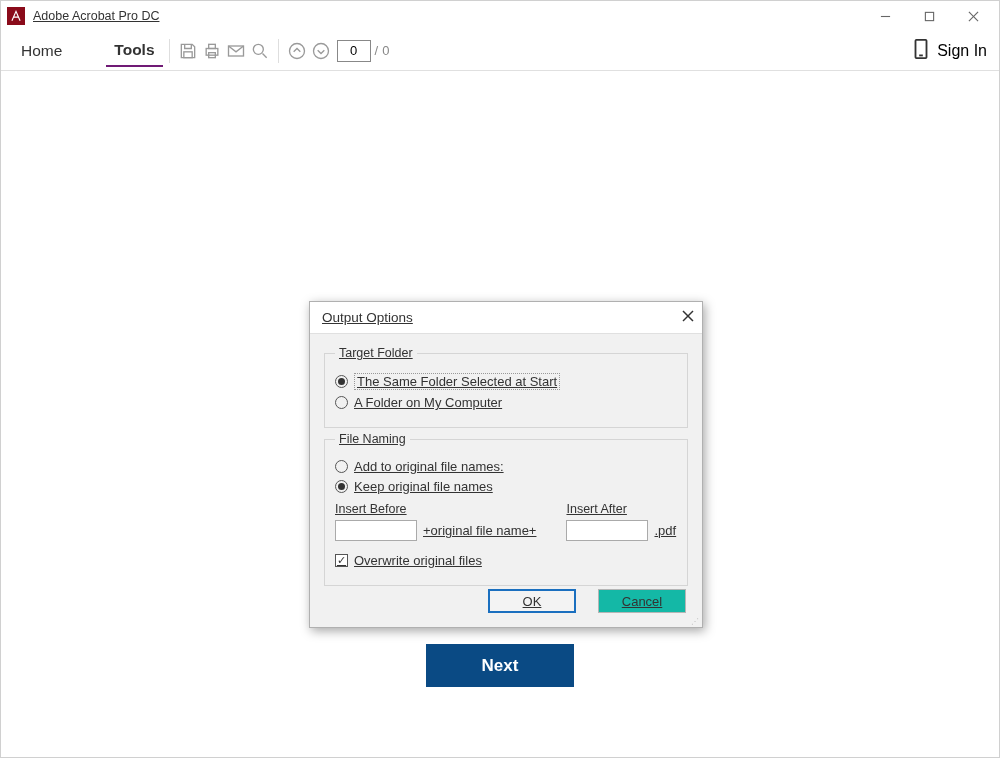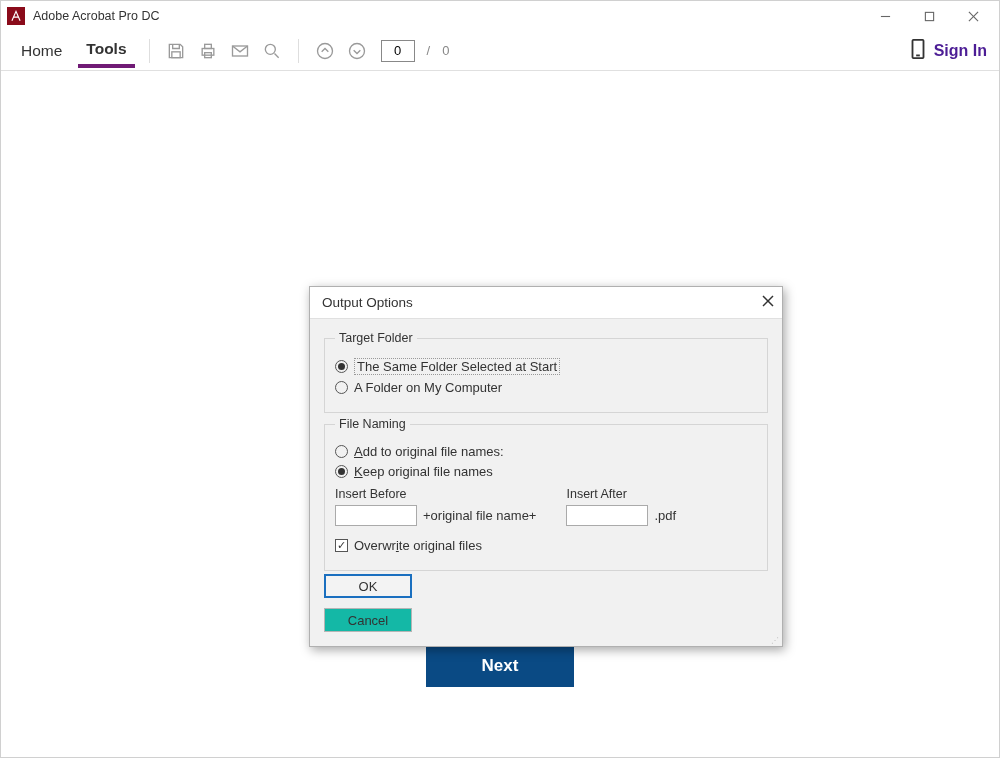--- a/index.html
+++ b/index.html
@@ -3,79 +3,79 @@
 <meta charset="utf-8">
 <style>
   * { box-sizing: border-box; }
   html, body { margin:0; padding:0; width:1000px; height:758px; font-family: "Segoe UI", Arial, sans-serif; font-size:13px; color:#333; background:#fff; overflow:hidden; }
   .window { width:1000px; height:758px; border:1px solid #d0d0d0; display:flex; flex-direction:column; background:#fff; position:relative; }
 
   
   .titlebar { height:30px; display:flex; align-items:center; padding:0 4px 0 6px; background:#fff; }
   .titlebar .app-icon { width:18px; height:18px; background:#8a0b1a; display:flex; align-items:center; justify-content:center; margin-right:8px; }
   .titlebar .app-icon svg { width:14px; height:14px; }
-  .titlebar .title { font-size:12.5px; color:#333; }
+  .titlebar .title { font-size:12.5px; color:#333;text-decoration:underline; }
   .titlebar .spacer { flex:1; }
   .winbtn { width:44px; height:28px; display:flex; align-items:center; justify-content:center; color:#444; }
   .winbtn svg { width:11px; height:11px; stroke:#666; fill:none; stroke-width:1.2; }
 
   
   .menubar { height:24px; display:flex; align-items:center; gap:0; padding:0 4px; background:#fff; font-size:13.5px; }
   .menubar span { padding:2px 10px; }
 
   
-  .toolbar { height:40px; display:flex; align-items:center; padding:0 12px; border-bottom:1px solid #e0e0e0; gap:8px; }
+  .toolbar { height:40px; display:flex; align-items:center; padding:0 12px; border-bottom:1px solid #e0e0e0; }
   .navtab { font-size:15.5px; padding:6px 8px; color:#333; }
-  .navtab.active { font-weight:600; border-bottom:4px solid #701a75; }
+  .navtab.active { font-weight:600; border-bottom:2px solid #701a75;margin-left:36px; }
   .tb-sep { width:1px; height:24px; background:#dedede; margin:0 6px; }
   .tb-icon { width:24px; height:24px; display:flex; align-items:center; justify-content:center; color:#999; }
   .tb-icon svg { width:20px; height:20px; fill:none; stroke:#9a9a9a; stroke-width:1.6; }
   .page-input { width:34px; height:22px; border:1px solid #888; text-align:center; font-size:13px; margin-left:4px; }
   .page-sep { color:#888; margin:0 4px; font-size:13px; }
   .toolbar .flex { flex:1; }
   .signin-box { display:flex; align-items:center; gap:8px; }
   .signin-box .dev-icon svg { width:16px; height:22px; stroke:#333; fill:none; stroke-width:2; }
-  .signin-box .txt { font-size:16px; font-weight:700; color:#4c1d95; }
+  .signin-box .txt { font-size:16px; font-weight:400; color:#000000; }
 
   
   .toolstrip { height:44px; display:flex; align-items:center; border-bottom:1px solid #e8e8e8; }
   .toolstrip .badge { width:40px; height:44px; background:#f26b6b; display:flex; align-items:center; justify-content:center; }
   .toolstrip .badge svg { width:22px; height:26px; fill:#fff; }
   .toolstrip .label { font-size:17px; color:#444; margin-left:16px; display:flex; align-items:center; gap:6px; }
   .toolstrip .label .caret { font-size:10px; color:#555; }
   .toolstrip .flex { flex:1; }
   .toolstrip .close { width:40px; text-align:center; font-size:20px; color:#555; }
 
   
   .main { flex:1; position:relative; background:#fff; }
   .next-btn { position:absolute; left:50%; transform:translateX(-50%); bottom:70px; width:148px; height:43px; background:#0a4a84; color:#fff; font-size:17px; font-weight:700; display:flex; align-items:center; justify-content:center; }
   .faint-txt { position:absolute; color:#ddd; font-size:18px; left:390px; bottom:183px; }
 
   
-  .dialog { position:absolute; left:308px; top:215px; width:474px; background:#f1f1f1; border:1px solid #b0b0b0; box-shadow:2px 3px 10px rgba(0,0,0,0.35); }
+  .dialog { position:absolute; left:308px; top:230px; width:394px; background:#f1f1f1; border:1px solid #b0b0b0; box-shadow:2px 3px 10px rgba(0,0,0,0.35);text-decoration:underline; }
   .dlg-titlebar { height:32px; background:#fff; display:flex; align-items:center; padding:0 8px 0 12px; border-bottom:1px solid #e0e0e0; }
   .dlg-titlebar .txt { font-size:13.5px; }
   .dlg-titlebar .flex { flex:1; }
   .dlg-titlebar .x svg { width:12px; height:12px; stroke:#333; stroke-width:1.5; fill:none; }
   .dlg-body { padding:8px 14px 14px 14px; font-size:13px; color:#333; }
   fieldset { border:1px solid #d5d5d5; margin:4px 0 3px 0; padding:8px 10px 12px 10px; }
   legend { font-size:12.5px; padding:0 4px; color:#333; }
   .radio-row, .check-row { display:flex; align-items:center; gap:6px; margin:5px 0; font-size:13px; }
   .radio { width:13px; height:13px; border:1.2px solid #555; border-radius:50%; display:flex; align-items:center; justify-content:center; flex-shrink:0; }
   .radio.checked::after { content:""; width:7px; height:7px; background:#333; border-radius:50%; }
   .check { width:13px; height:13px; border:1px solid #555; display:flex; align-items:center; justify-content:center; background:#fff; flex-shrink:0; }
   .check.checked::after { content:"✓"; font-size:11px; line-height:1; color:#333; }
   .dashed { border:1px dotted #999; padding:0 2px; }
   .insert-row { display:flex; gap:30px; margin-top:8px; }
   .insert-col { display:flex; flex-direction:column; gap:4px; }
   .insert-col .lbl { font-size:12.5px; }
   .insert-col .fieldline { display:flex; align-items:center; gap:6px; }
   .txtfld { width:82px; height:21px; border:1px solid #aaa; background:#fff; }
   .suffix { font-size:13px; color:#333; }
-  .dlg-buttons { display:flex; justify-content:flex-end; gap:10px; padding-right:2px;flex-direction:column; }
+  .dlg-buttons { display:flex; justify-content:flex-end; gap:22px; padding-right:2px; }
   .btn { width:88px; height:24px; border:1px solid #b5b5b5; background:#14b8a6; font-size:13px; display:flex; align-items:center; justify-content:center; }
   .btn.primary { border:2px solid #1a6fbf; background:#f3f3f3; }
   .resize-grip { position:absolute; right:2px; bottom:2px; color:#bbb; font-size:8px; line-height:6px; letter-spacing:1px; pointer-events:none; }
 
   u.k { text-decoration:underline; }
 </style>
 </head>
 <body>
 
 <div class="window">

